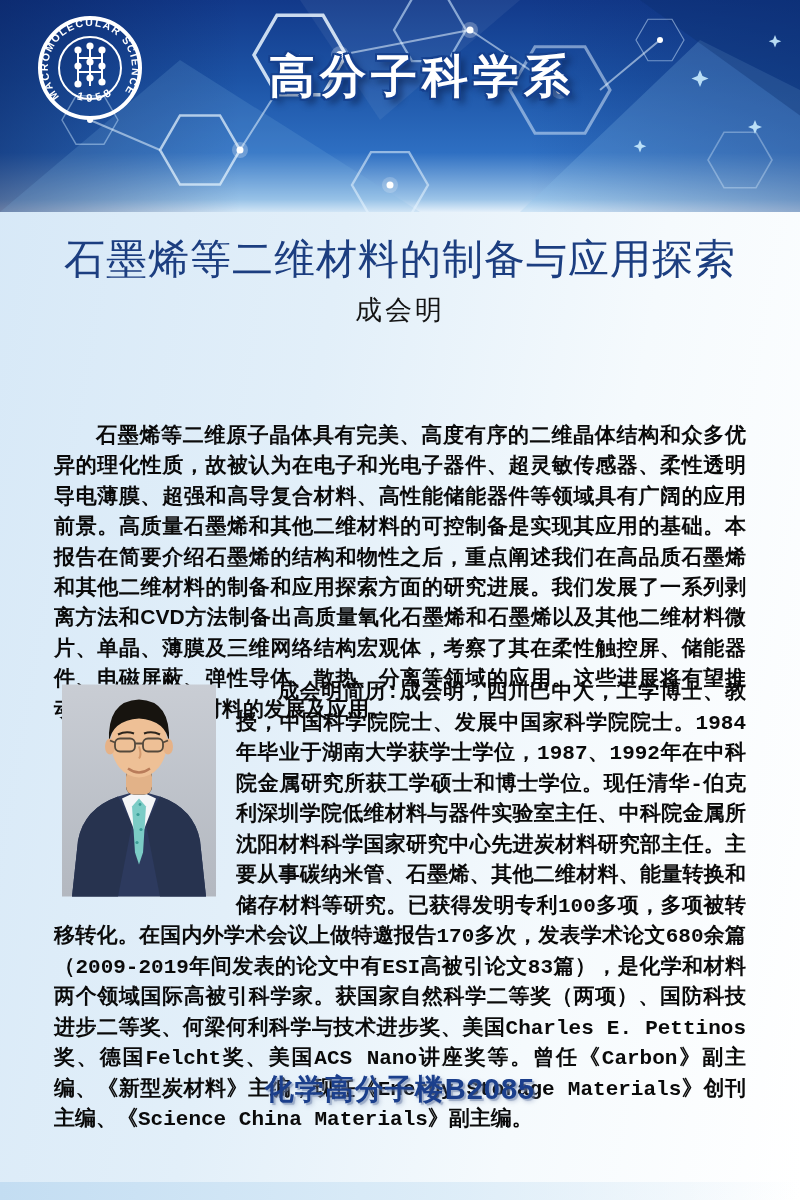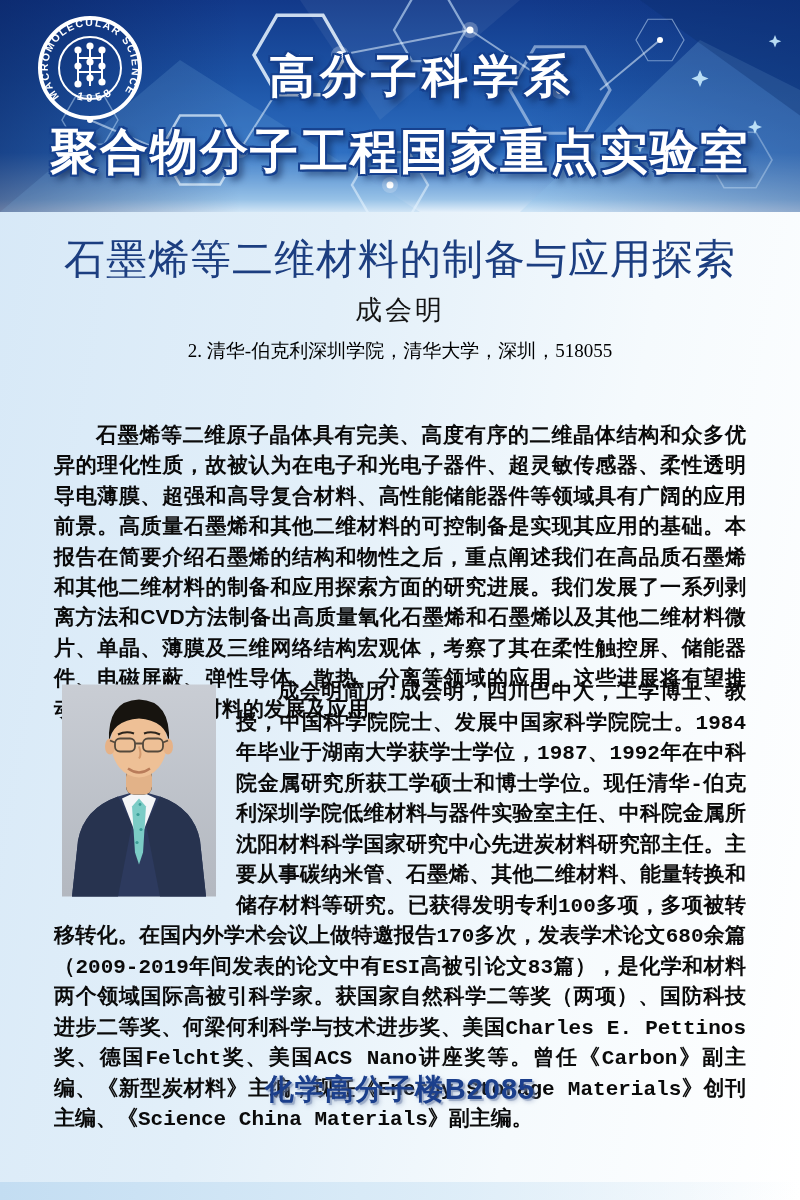--- a/index.html
+++ b/index.html
@@ -145,27 +145,25 @@
         <circle cx="54" cy="32" r="2.6"></circle>
           <circle cx="54" cy="48" r="2.6"></circle>
           <circle cx="54" cy="64" r="2.6"></circle>
         <circle cx="66" cy="36" r="2.6"></circle>
           <circle cx="66" cy="52" r="2.6"></circle>
           <circle cx="66" cy="68" r="2.6"></circle>
       </g>
     </svg>
 
     <div class="header-text dept">高分子科学系</div>
-    <div class="header-text lab">聚合物分子工程国家重点实验室</div>
   </div>
 
   <div class="title">石墨烯等二维材料的制备与应用探索</div>
   <div class="speaker">成会明</div>
   <div class="affils">
-    <div>2. 清华-伯克利深圳学院，清华大学，深圳，518055</div>
   </div>
 
   <p class="abstract">石墨烯等二维原子晶体具有完美、高度有序的二维晶体结构和众多优异的理化性质，故被认为在电子和光电子器件、超灵敏传感器、柔性透明导电薄膜、超强和高导复合材料、高性能储能器件等领域具有广阔的应用前景。高质量石墨烯和其他二维材料的可控制备是实现其应用的基础。本报告在简要介绍石墨烯的结构和物性之后，重点阐述我们在高品质石墨烯和其他二维材料的制备和应用探索方面的研究进展。我们发展了一系列剥离方法和CVD方法制备出高质量氧化石墨烯和石墨烯以及其他二维材料微片、单晶、薄膜及三维网络结构宏观体，考察了其在柔性触控屏、储能器件、电磁屏蔽、弹性导体、散热、分离等领域的应用。这些进展将有望推动石墨烯等二维材料的发展及应用。</p>
 
   <div class="bio">
     <svg class="photo" viewBox="0 0 154 212">
       <defs>
         <linearGradient id="pbg" x1="0" y1="0" x2="0" y2="1">
           <stop offset="0" stop-color="#c9cdd4"></stop>
             <stop offset="1" stop-color="#b3b8c0"></stop>

